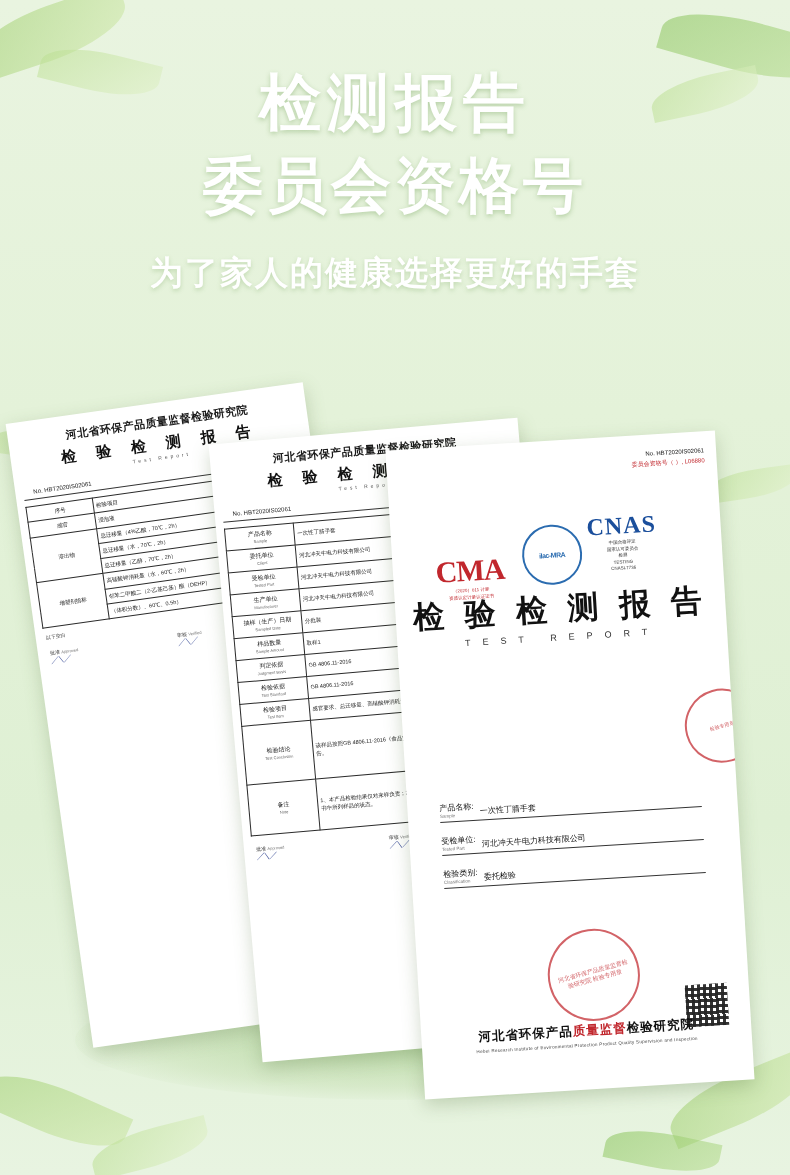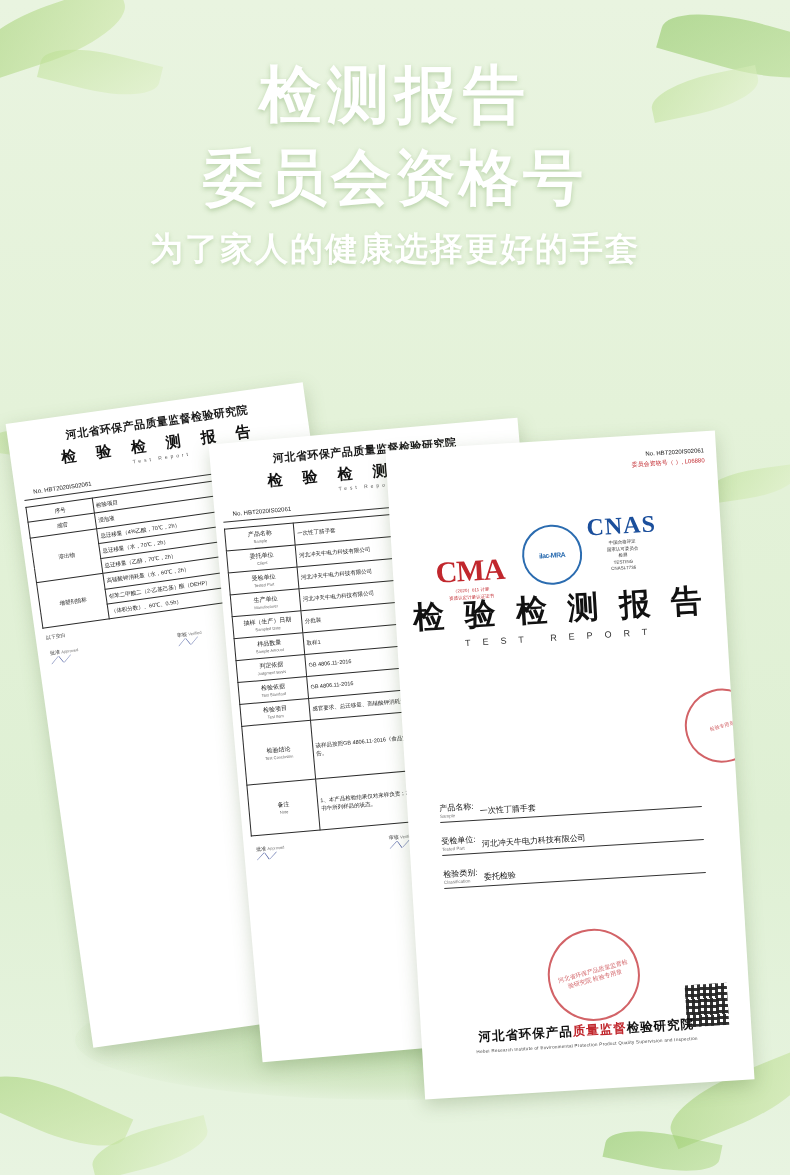--- a/index.html
+++ b/index.html
@@ -36,34 +36,35 @@
     text-align: center;
     color: #ffffff;
     z-index: 5;
   }
   .title-1 {
     font-size: 62px;
     font-weight: bold;
     letter-spacing: 6px;
     line-height: 1.18;
     text-shadow: 0 2px 5px rgba(120,165,95,.45);
+    margin-top: 8px;
   }
   .title-2 {
     font-size: 60px;
     font-weight: bold;
     letter-spacing: 4px;
     line-height: 1.3;
     margin-top: 8px;
     text-shadow: 0 2px 5px rgba(120,165,95,.45);
   }
   .subtitle {
     font-size: 33px;
     font-weight: bold;
     letter-spacing: 2px;
-    margin-top: 10px;
+    margin-top: 26px;
     color: #ffffff;
     text-shadow: 0 2px 4px rgba(120,165,95,.35);
   }
 
   
   .pedestal {
     position: absolute;
     left: 50%;
     transform: translateX(-50%);
     top: 980px;

